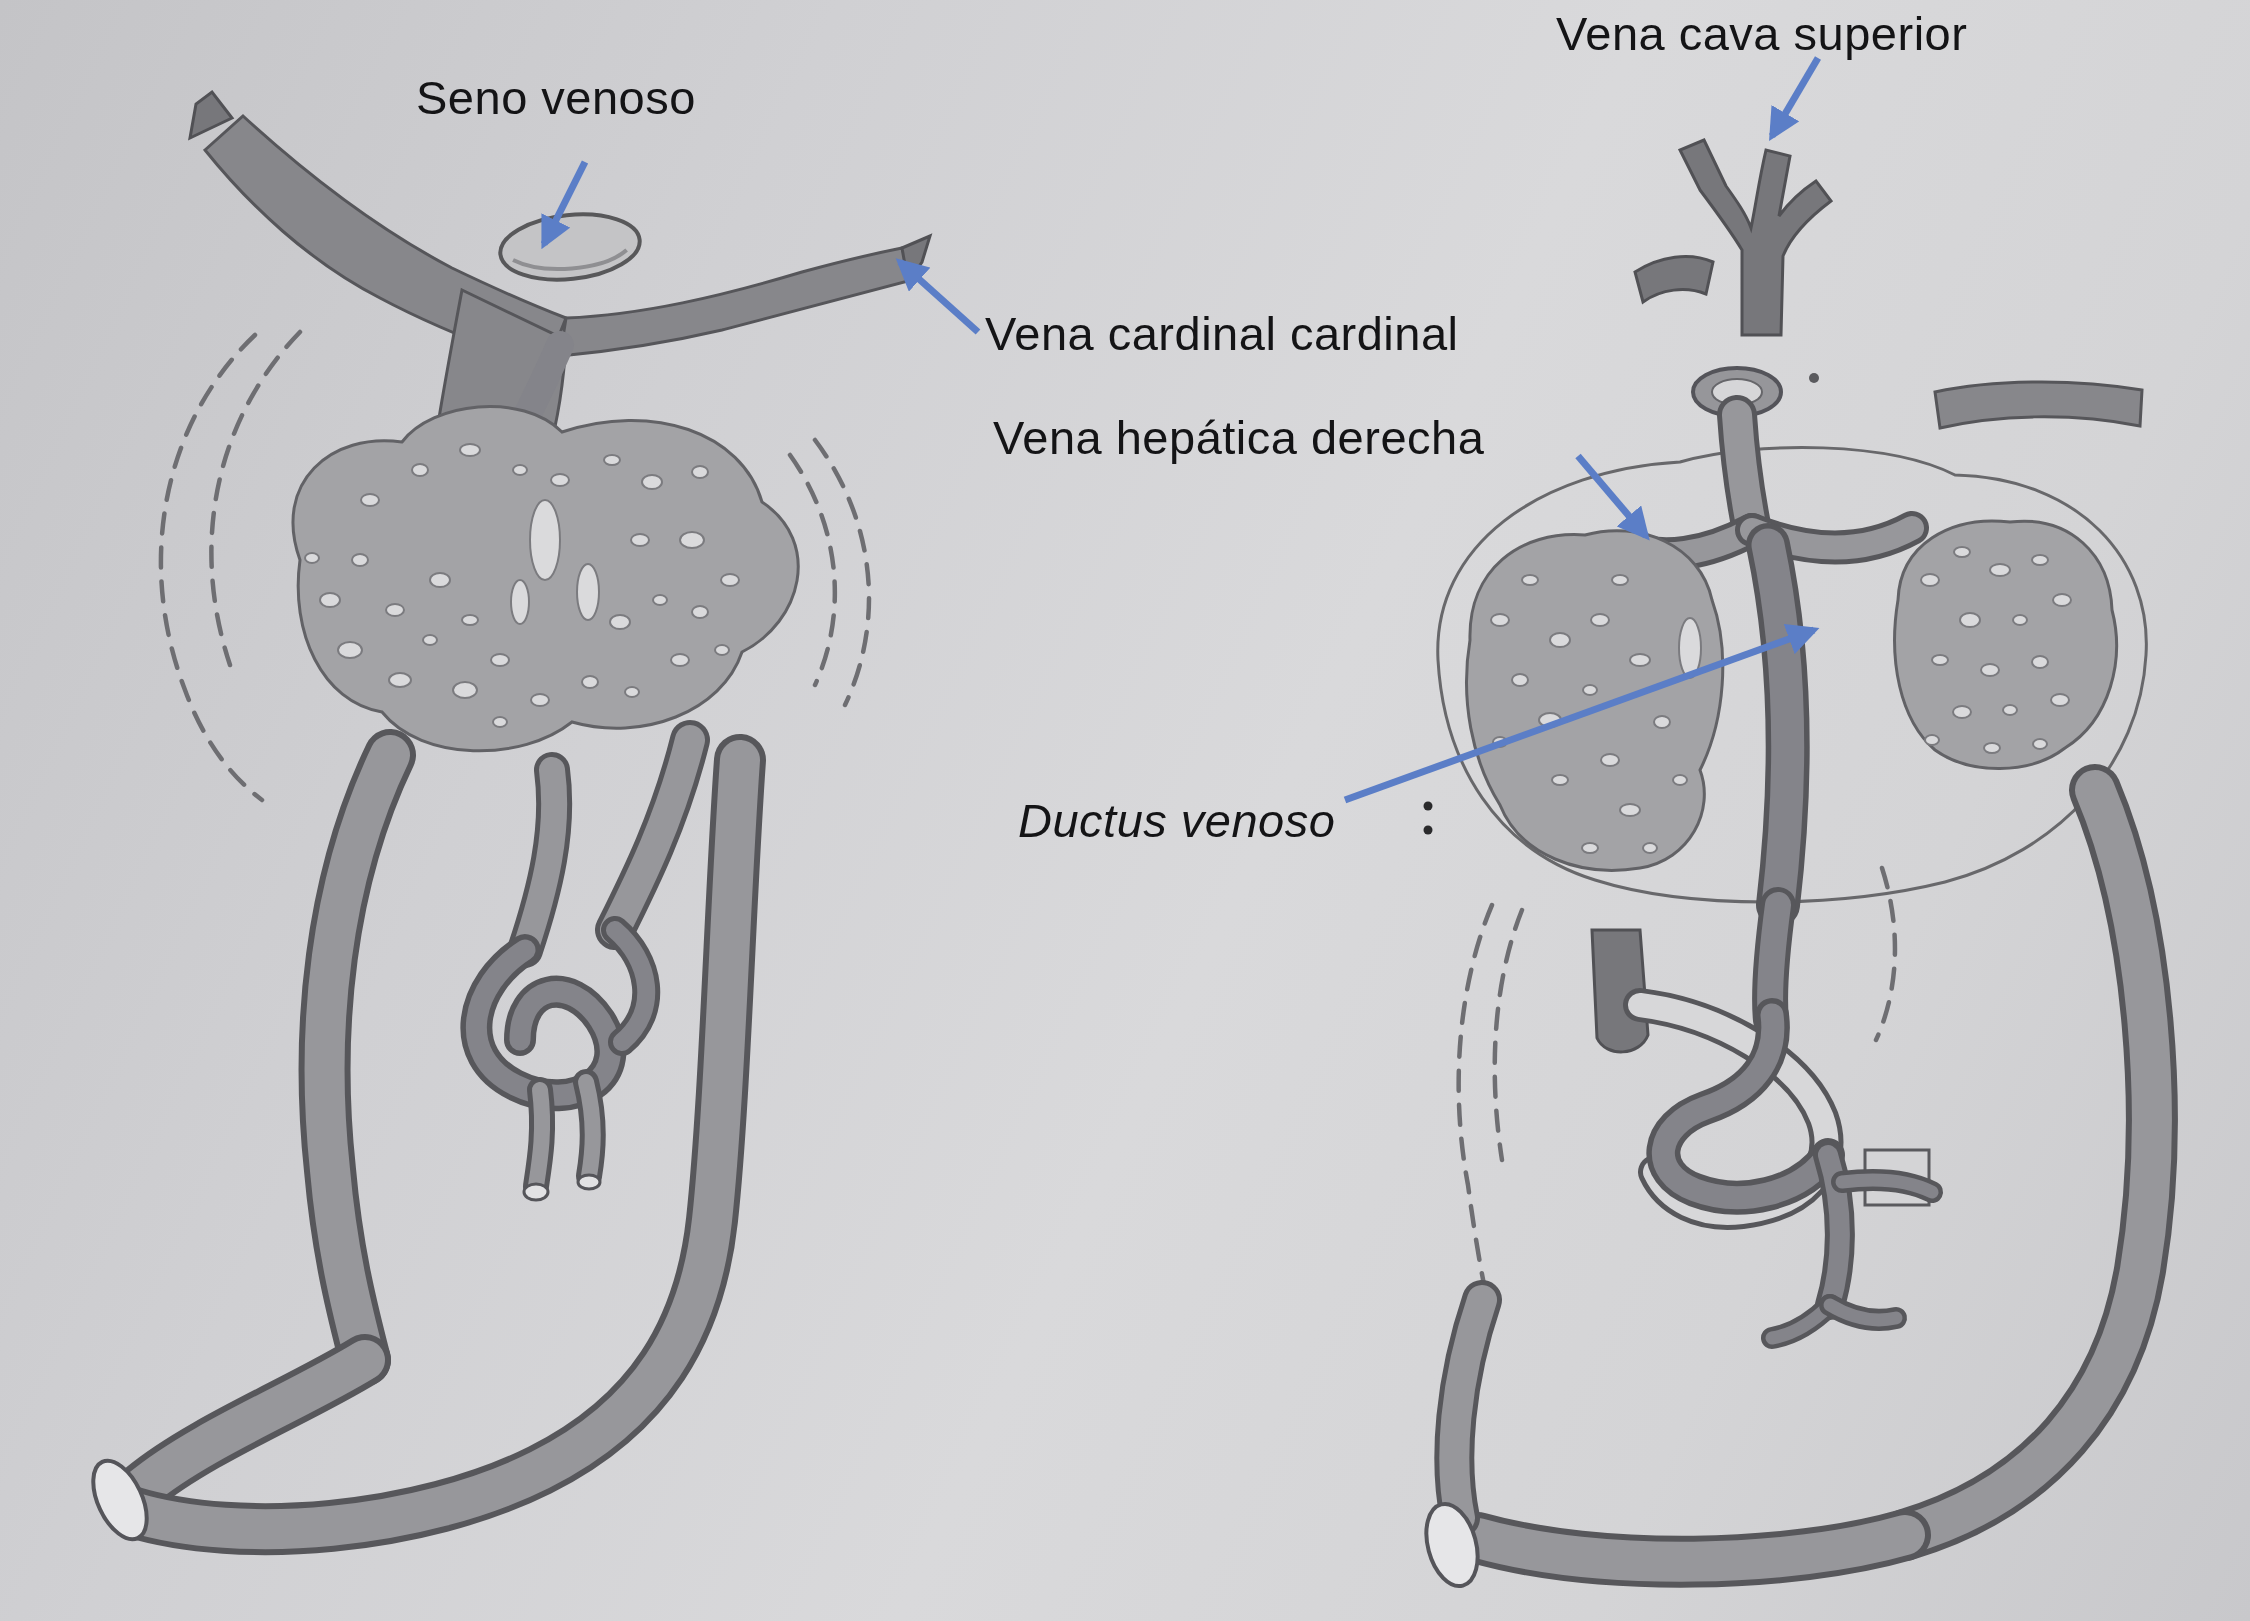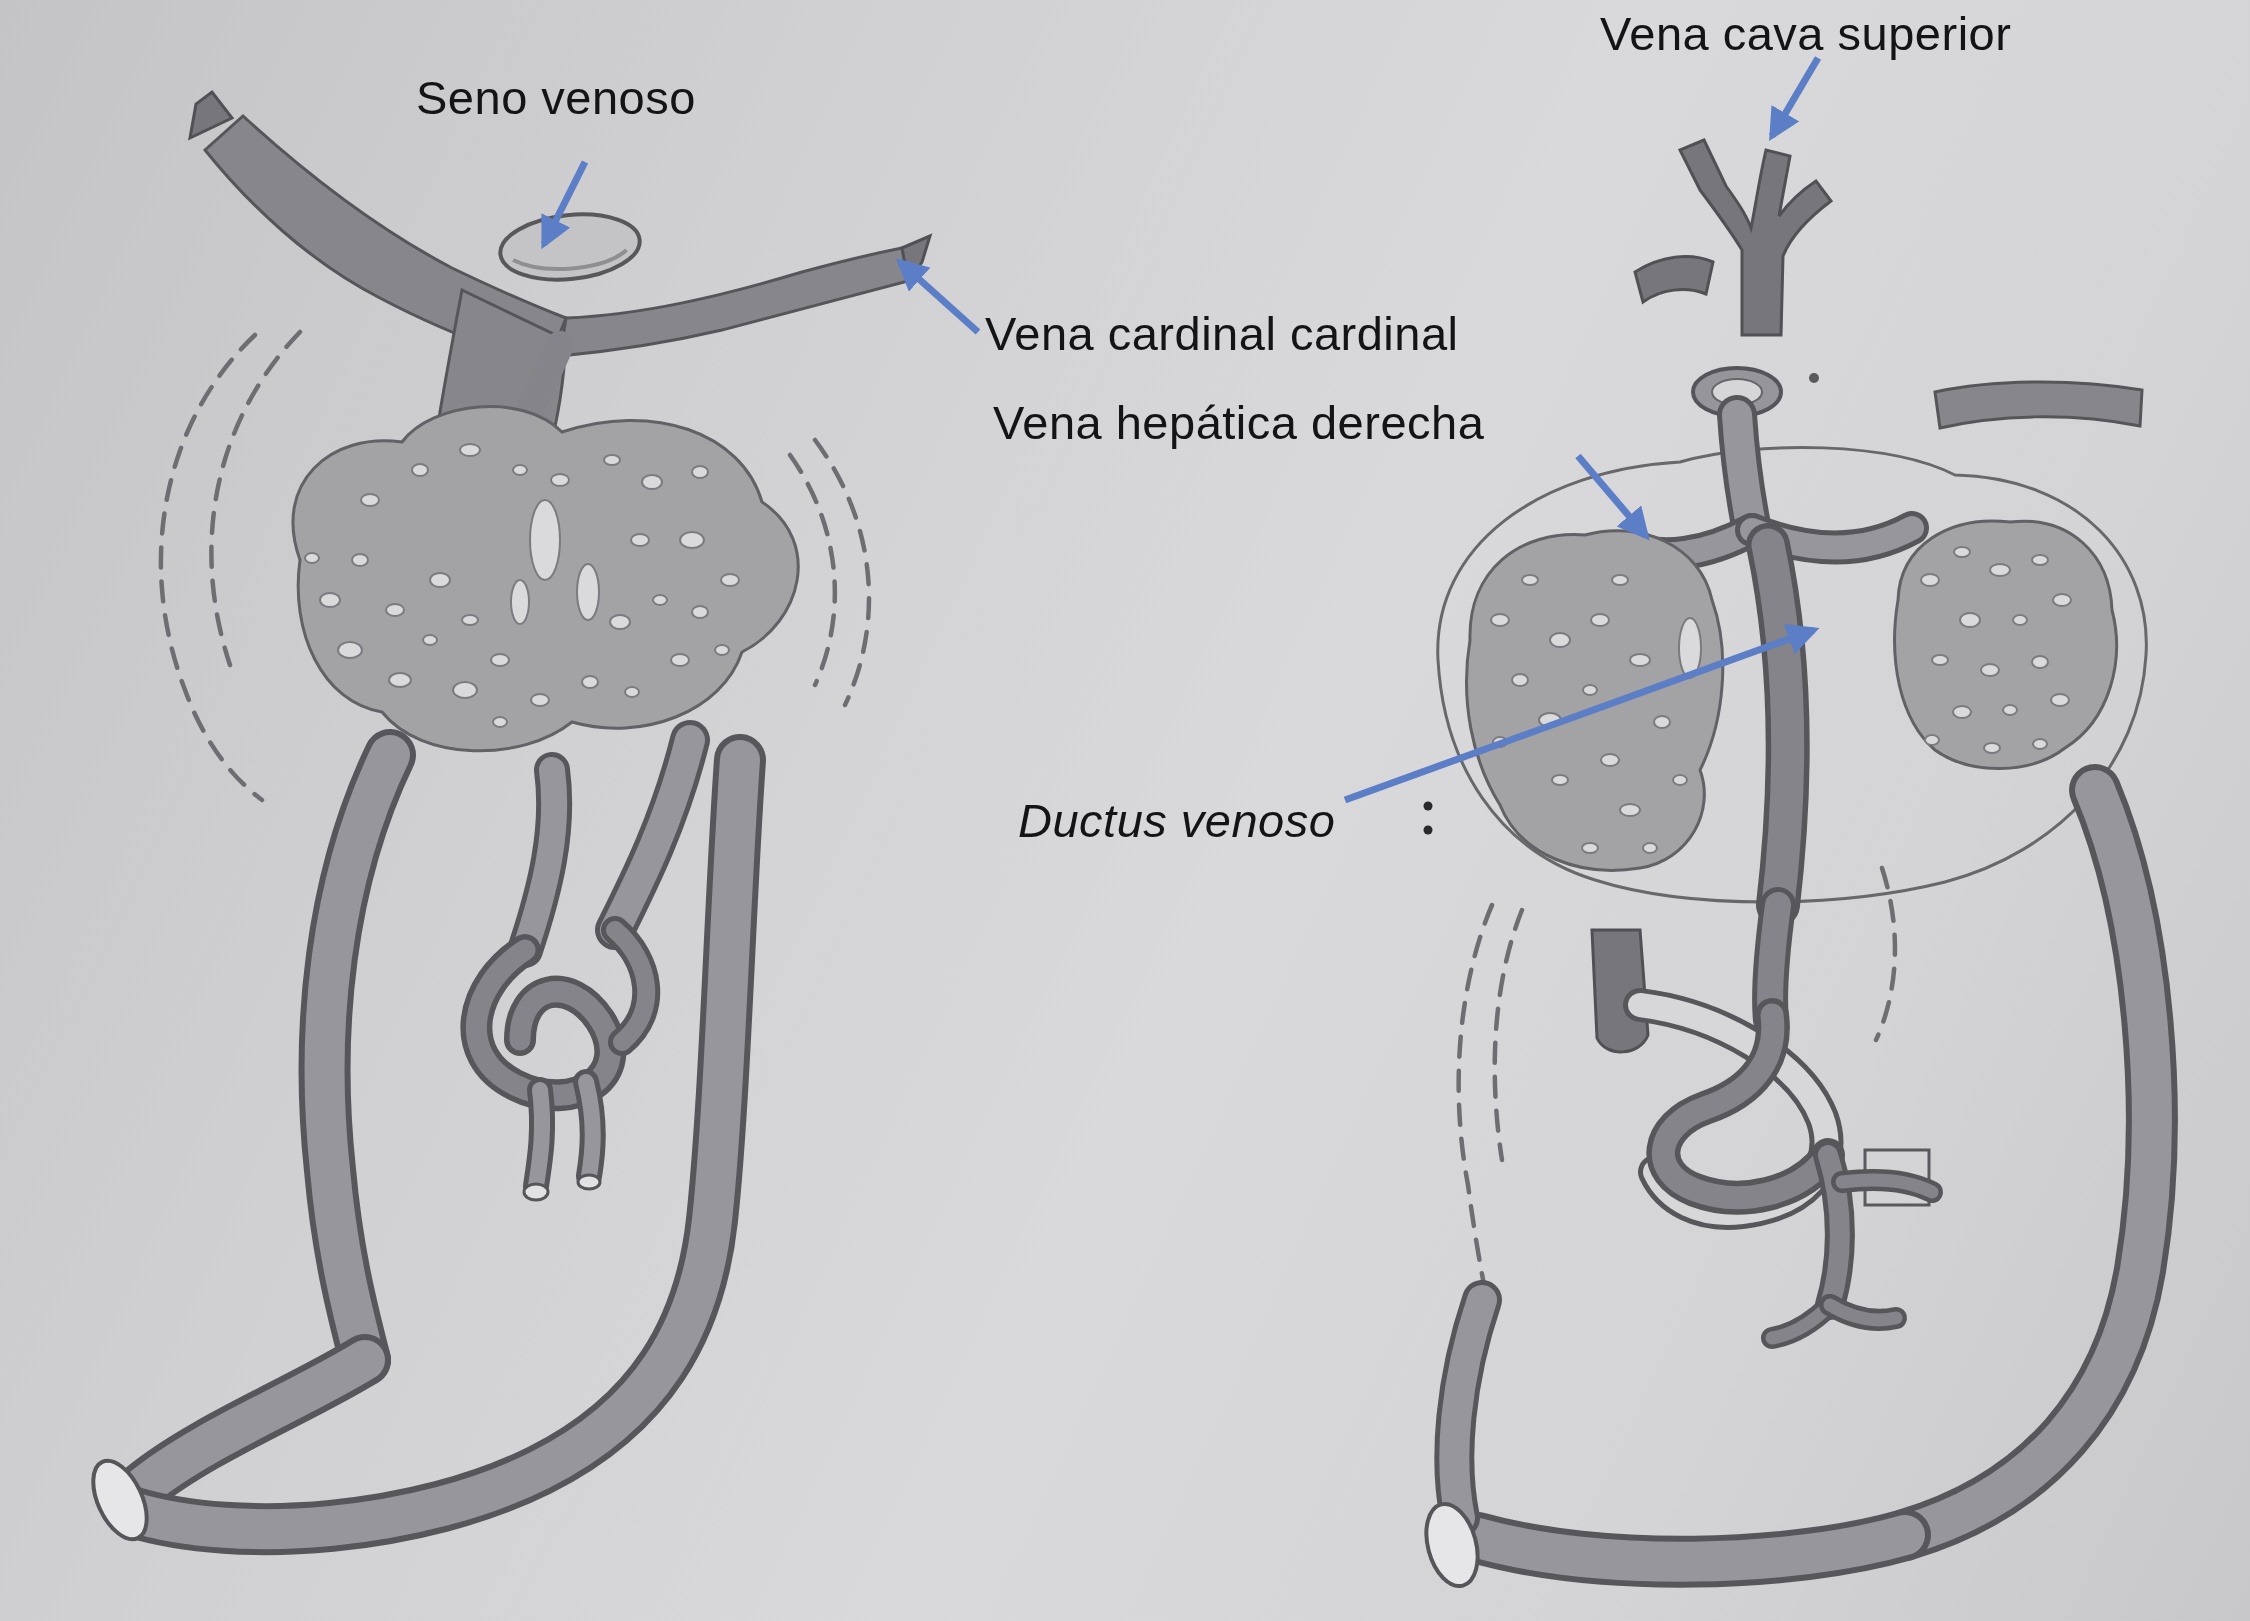--- a/index.html
+++ b/index.html
@@ -242,18 +242,18 @@
       <line class="arrowline" x1="1578" y1="456" x2="1646" y2="536" marker-end="url(#arrow)"></line>
       <line class="arrowline" x1="1345" y1="800" x2="1814" y2="630" marker-end="url(#arrow)"></line>
       <g>
         <circle cx="1428" cy="806" r="4.5" fill="#2a2a2c"></circle>
         <circle cx="1428" cy="830" r="4.5" fill="#2a2a2c"></circle>
       </g>
     </g>
   </svg>
 
   <div class="lbl" style="left:416px;top:72px;text-align:right;">Seno venoso</div>
-  <div class="lbl" style="left:1556px;top:8px;margin-left:44px;">Vena cava superior</div>
+  <div class="lbl" style="left:1556px;top:8px;">Vena cava superior</div>
   <div class="lbl" style="left:985px;top:308px;">Vena cardinal cardinal</div>
-  <div class="lbl" style="left:993px;top:397px;">Vena hepática derecha</div>
+  <div class="lbl" style="left:993px;top:412px;">Vena hepática derecha</div>
   <div class="lbl" style="left:1018px;top:795px;font-style:italic;">Ductus venoso</div>
 
 </div>
 
 </body></html>

